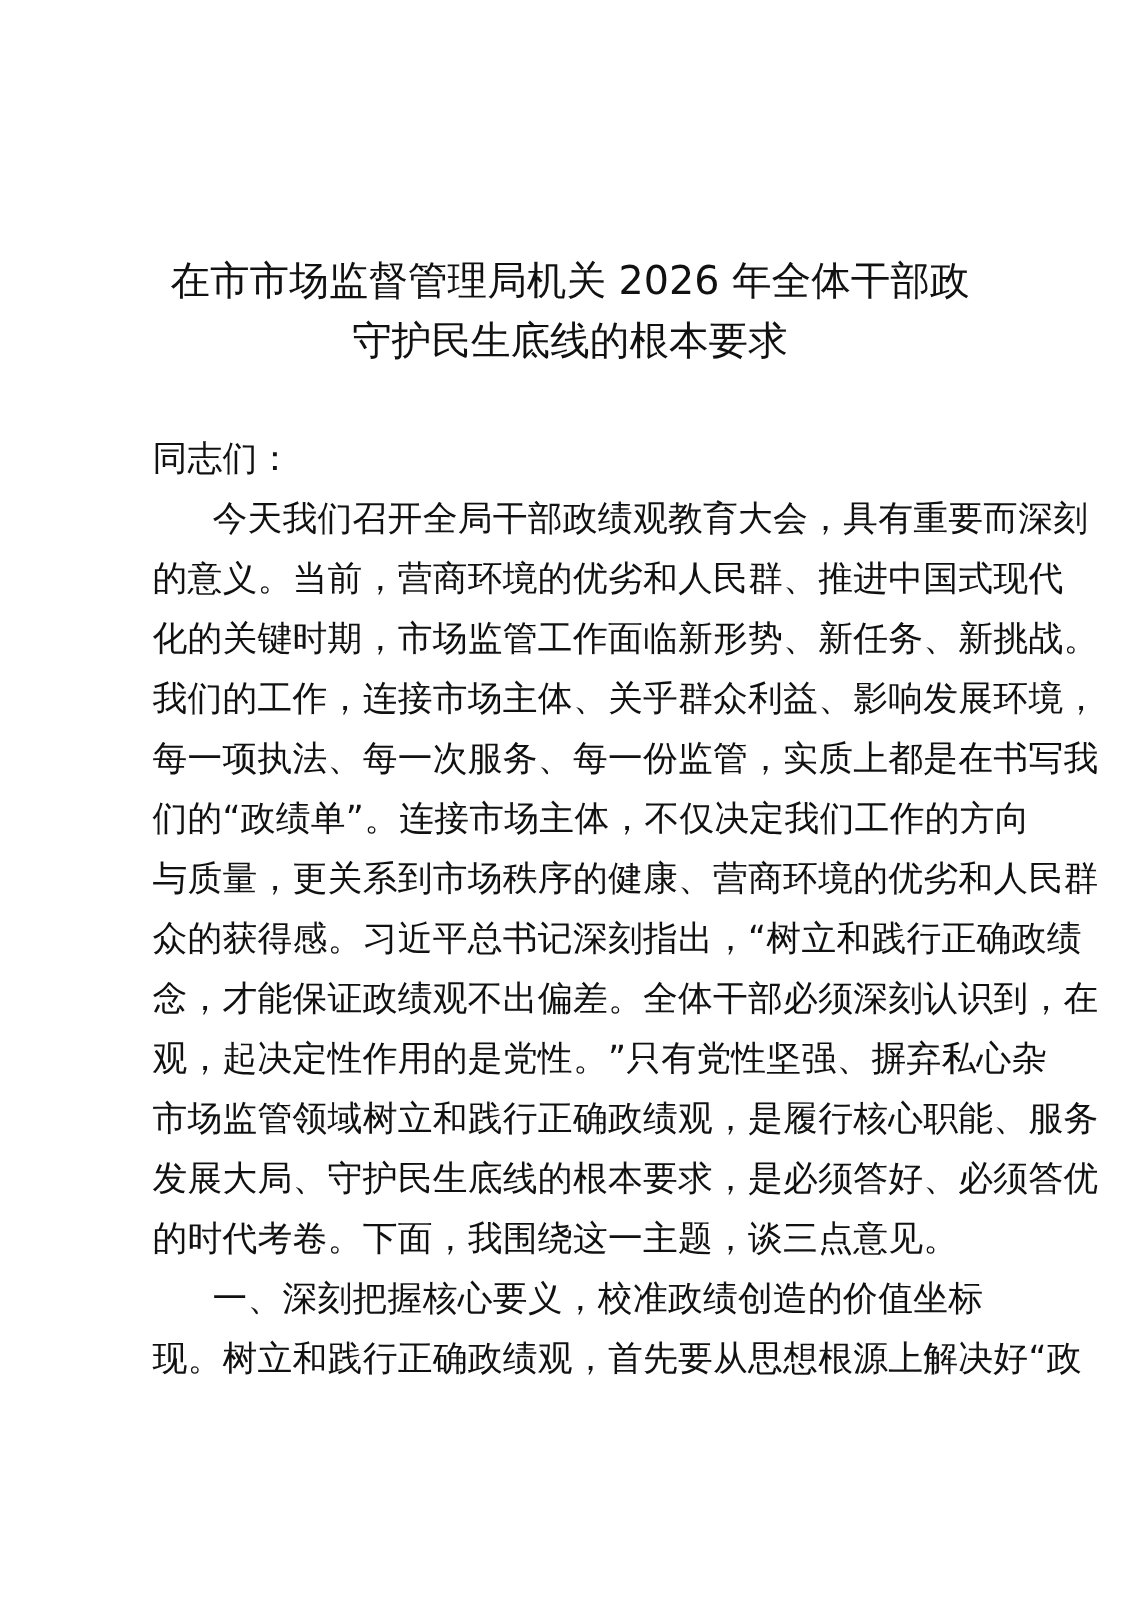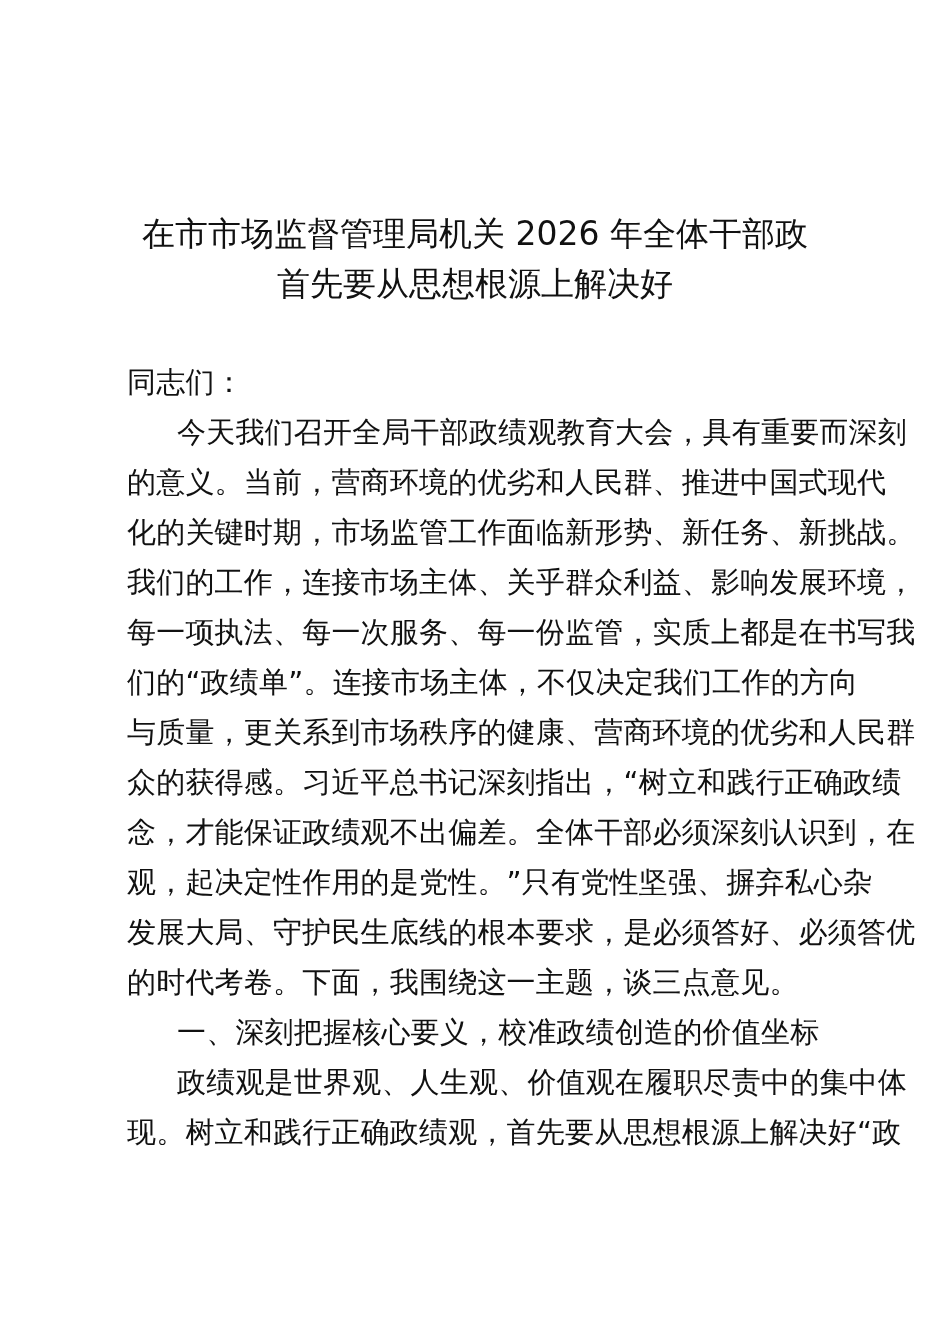--- a/index.html
+++ b/index.html
@@ -12,34 +12,34 @@
   .body { position: absolute; left: 127px; top: 306px; width: 710px; }
   .line { height: 50px; line-height: 50px; font-size: 29px; white-space: nowrap; letter-spacing: 0.2px; }
   .indent { padding-left: 50px; }
 </style>
 </head>
 <body>
 
 <div class="page">
   <div class="title">
     <div>在市市场监督管理局机关 2026 年全体干部政</div>
-    <div>首先要从思想根源上解决好</div>
+    <div>守护民生底线的根本要求</div>
   </div>
 
   <div class="body">
     <div class="line">同志们：</div>
     <div class="line indent">今天我们召开全局干部政绩观教育大会，具有重要而深刻</div>
     <div class="line">的意义。当前，营商环境的优劣和人民群、推进中国式现代</div>
     <div class="line">化的关键时期，市场监管工作面临新形势、新任务、新挑战。</div>
     <div class="line">我们的工作，连接市场主体、关乎群众利益、影响发展环境，</div>
     <div class="line">每一项执法、每一次服务、每一份监管，实质上都是在书写我</div>
     <div class="line">们的“政绩单”。连接市场主体，不仅决定我们工作的方向</div>
     <div class="line">与质量，更关系到市场秩序的健康、营商环境的优劣和人民群</div>
     <div class="line">众的获得感。习近平总书记深刻指出，“树立和践行正确政绩</div>
     <div class="line">念，才能保证政绩观不出偏差。全体干部必须深刻认识到，在</div>
     <div class="line">观，起决定性作用的是党性。”只有党性坚强、摒弃私心杂</div>
+    <div class="line">市场监管领域树立和践行正确政绩观，是履行核心职能、服务</div>
     <div class="line">发展大局、守护民生底线的根本要求，是必须答好、必须答优</div>
     <div class="line">的时代考卷。下面，我围绕这一主题，谈三点意见。</div>
     <div class="line indent">一、深刻把握核心要义，校准政绩创造的价值坐标</div>
-    <div class="line indent">政绩观是世界观、人生观、价值观在履职尽责中的集中体</div>
     <div class="line">现。树立和践行正确政绩观，首先要从思想根源上解决好“政</div>
   </div>
 </div>
 
 </body></html>

